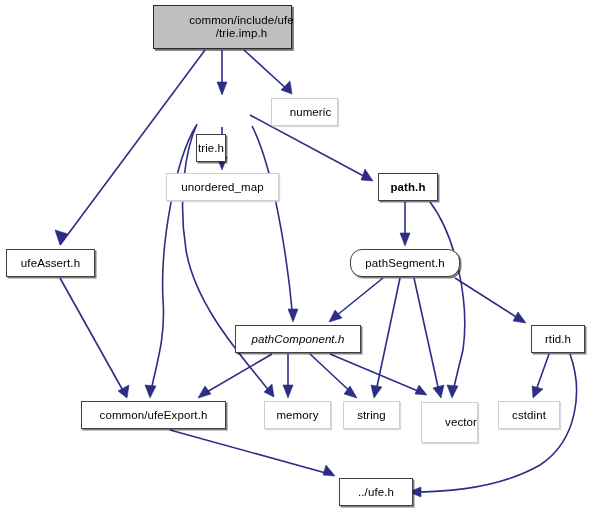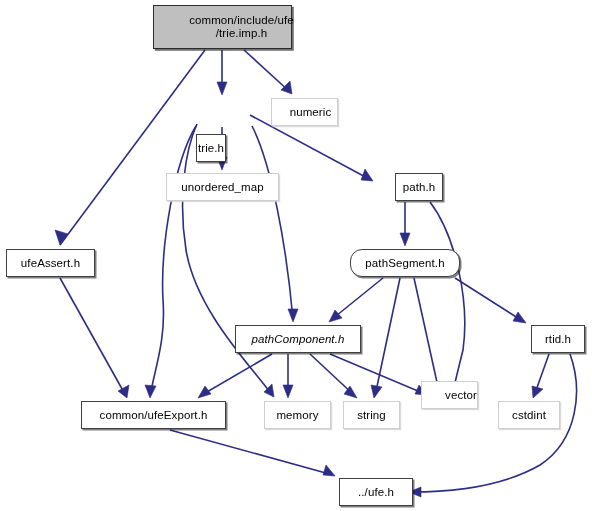--- a/index.html
+++ b/index.html
@@ -123,26 +123,26 @@
         <polygon class="edge-head" points="409,492 421,497 421,487"></polygon>
       </g>
   </svg>
 
   <div id="nodes-layer">
       <div class="node root" style="left: 153px; top: 5px; width: 139px; height: 44px; padding-left: 38px;"><span class="node-label">common/include/ufe
 /trie.imp.h</span></div>
       <div class="node solid" style="left: 196px; top: 98px; width: 30px; height: 28px; margin-top: 36px;"><span class="node-label">trie.h</span></div>
       <div class="node faint" style="left: 271px; top: 98px; width: 67px; height: 28px; padding-left: 12px;"><span class="node-label">numeric</span></div>
       <div class="node faint" style="left: 166px; top: 173px; width: 113px; height: 28px;"><span class="node-label">unordered_map</span></div>
-      <div class="node solid" style="left: 395px; top: 173px; width: 48px; height: 28px;"><span class="node-label">path.h</span></div>
+      <div class="node solid" style="left: 378px; top: 173px; width: 60px; height: 28px; font-weight: bold;"><span class="node-label">path.h</span></div>
       <div class="node solid" style="left: 6px; top: 249px; width: 89px; height: 28px;"><span class="node-label">ufeAssert.h</span></div>
       <div class="node solid" style="left: 350px; top: 249px; width: 110px; height: 28px; border-radius: 12px;"><span class="node-label">pathSegment.h</span></div>
       <div class="node solid" style="left: 235px; top: 325px; width: 126px; height: 28px; font-style: italic;"><span class="node-label">pathComponent.h</span></div>
       <div class="node solid" style="left: 531px; top: 325px; width: 54px; height: 28px;"><span class="node-label">rtid.h</span></div>
       <div class="node solid" style="left: 81px; top: 401px; width: 145px; height: 28px;"><span class="node-label">common/ufeExport.h</span></div>
       <div class="node faint" style="left: 250px; top: 401px; width: 67px; height: 28px; margin-left: 14px;"><span class="node-label">memory</span></div>
       <div class="node faint" style="left: 343px; top: 401px; width: 57px; height: 28px;"><span class="node-label">string</span></div>
-      <div class="node faint" style="left: 421px; top: 381px; width: 57px; height: 28px; padding-left: 23px;"><span class="node-label">vector</span></div>
+      <div class="node faint" style="left: 421px; top: 402px; width: 57px; height: 41px; padding-left: 23px;"><span class="node-label">vector</span></div>
       <div class="node faint" style="left: 498px; top: 401px; width: 62px; height: 28px;"><span class="node-label">cstdint</span></div>
       <div class="node solid" style="left: 339px; top: 478px; width: 74px; height: 28px;"><span class="node-label">../ufe.h</span></div>
     </div>
 
 </div>
 
 </body></html>

